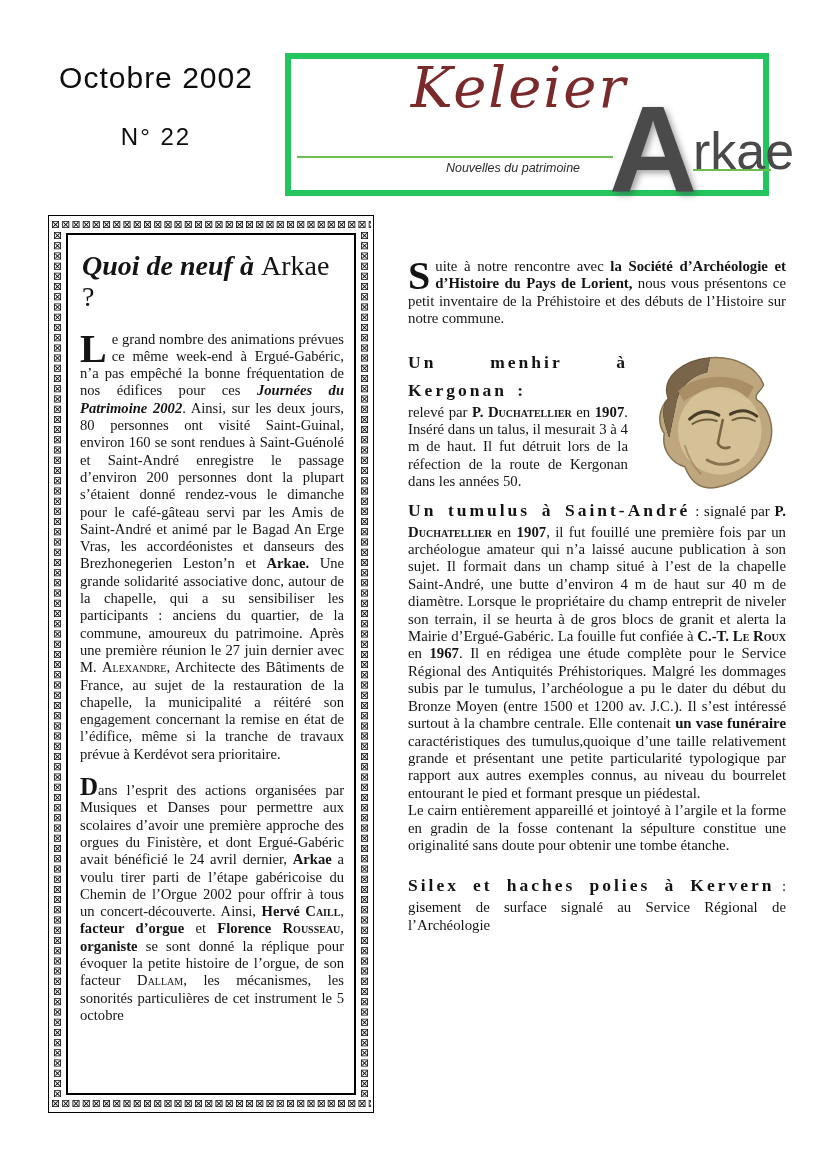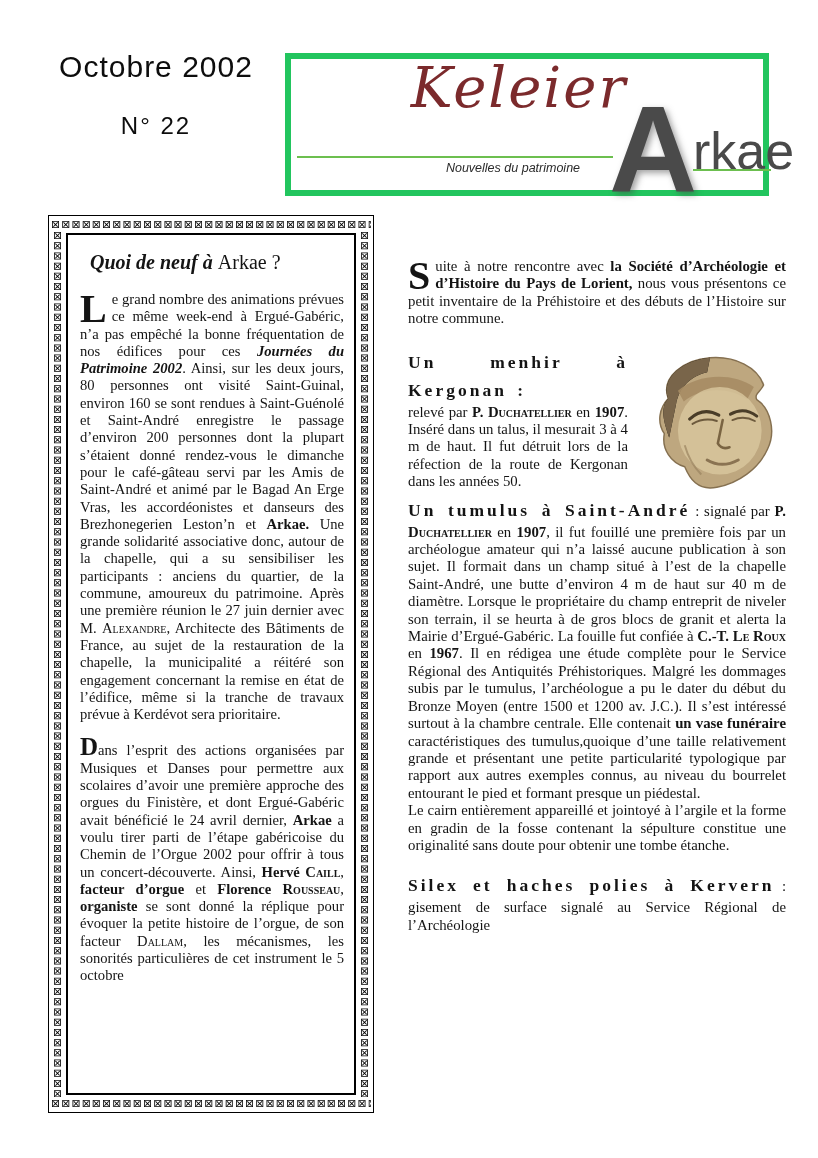--- a/index.html
+++ b/index.html
@@ -5,21 +5,21 @@
   :root{
     --maroon:#7b2a2c;
     --green:#6cbf4f;
     --gray:#4a4a4a;
   }
   html,body{margin:0;padding:0;background:#fff;}
   .page{position:relative;width:818px;height:1158px;background:#fff;overflow:hidden;
         font-family:"Liberation Serif",serif;color:#141414;}
 
   
-  .issue-block{position:absolute;left:42px;top:50px;width:228px;text-align:center;
+  .issue-block{position:absolute;left:42px;top:61px;width:228px;text-align:center;
                font-family:"Liberation Sans",sans-serif;color:#0d0d0d;}
   .issue-date{font-size:30px;letter-spacing:1px;}
   .issue-no{font-size:24px;margin-top:28px;letter-spacing:2px;}
 
   .logo{position:absolute;left:285px;top:53px;width:472px;height:131px;
         border:6px solid #22c55e;background:#fff;overflow:visible;}
   .keleier{position:absolute;left:88px;top:-4px;width:280px;text-align:center;
            font-family:"DejaVu Serif",serif;font-style:italic;font-size:56px;
            color:var(--maroon);letter-spacing:2px;}
   .rule-main{position:absolute;left:6px;top:97px;width:316px;height:2px;background:var(--green);}
@@ -36,21 +36,21 @@
   .news-box{position:absolute;left:48px;top:215px;width:324px;height:896px;
             border:1px solid #000;background:#fff;}
   .chain{position:absolute;font-family:"DejaVu Sans",sans-serif;font-size:11px;line-height:13px;
          color:#000;overflow:hidden;white-space:nowrap;letter-spacing:1px;}
   .chain.top{left:2px;right:2px;top:2px;height:13px;}
   .chain.bottom{left:2px;right:2px;bottom:2px;height:13px;}
   .chain.left{top:15px;bottom:15px;left:2px;width:13px;writing-mode:vertical-rl;}
   .chain.right{top:15px;bottom:15px;right:2px;width:13px;writing-mode:vertical-rl;}
   .news-inner{position:absolute;left:17px;right:17px;top:17px;bottom:17px;
               border:2px solid #000;padding:12px 10px 8px 12px;overflow:hidden;}
-  .news-title{font-size:20px;margin:4px 0 18px 10px;line-height:1.1;}
+  .news-title{font-size:28px;margin:4px 0 18px 2px;line-height:1.1;}
   .news-inner p{font-size:14.6px;line-height:17.3px;text-align:justify;margin:0 0 15px 0;}
   .dropcap{float:left;font-weight:bold;font-size:40px;line-height:30px;padding:3px 5px 0 0;}
   .initial{font-weight:bold;font-size:25px;line-height:17px;}
 
   
   .right-col{position:absolute;left:408px;top:258px;width:378px;
              font-size:14.8px;line-height:17.4px;text-align:justify;}
   .right-col p{margin:0;}
   .p-intro{margin-bottom:20px !important;}
   .p-menhir{margin-bottom:4px !important;}

